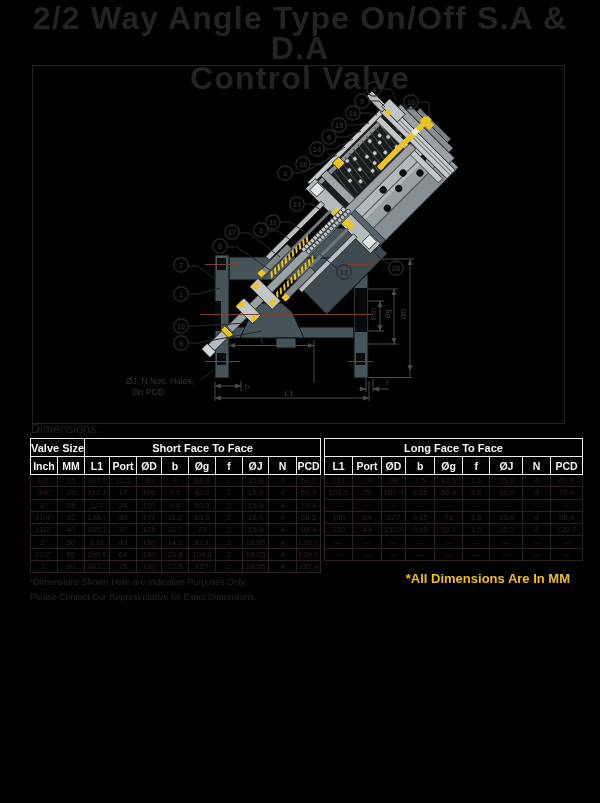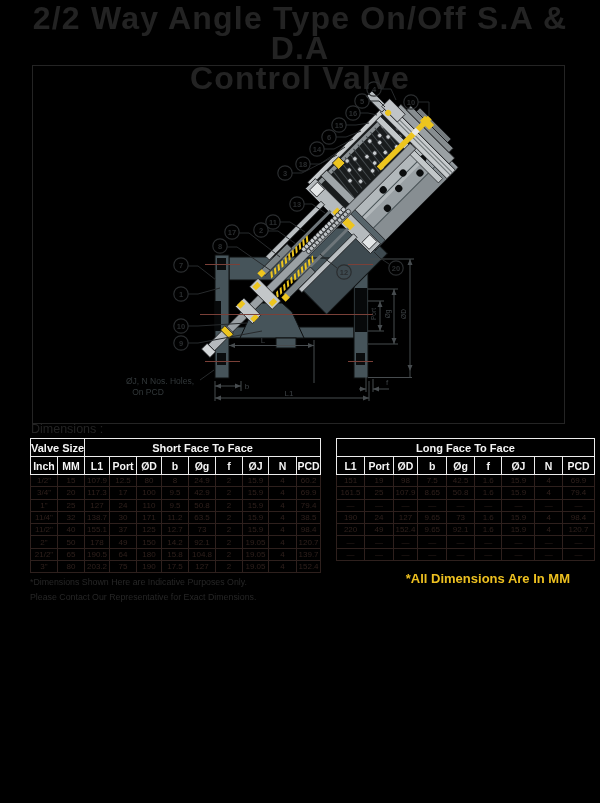--- a/index.html
+++ b/index.html
@@ -511,21 +511,21 @@
         <td>17.5</td>
         <td>127</td>
         <td>2</td>
         <td>19.05</td>
         <td>4</td>
         <td>152.4</td>
       </tr>
 </tbody>
   </table>
 
-<table class="dim" style="left:336px;width:259px;">
+<table class="dim" style="left:324px;width:259px;">
 <colgroup>
       <col style="width:26.5px">
       <col style="width:27px">
       <col style="width:23px">
       <col style="width:27.5px">
       <col style="width:26px">
       <col style="width:26px">
       <col style="width:31px">
       <col style="width:26px">
       <col style="width:30px">

